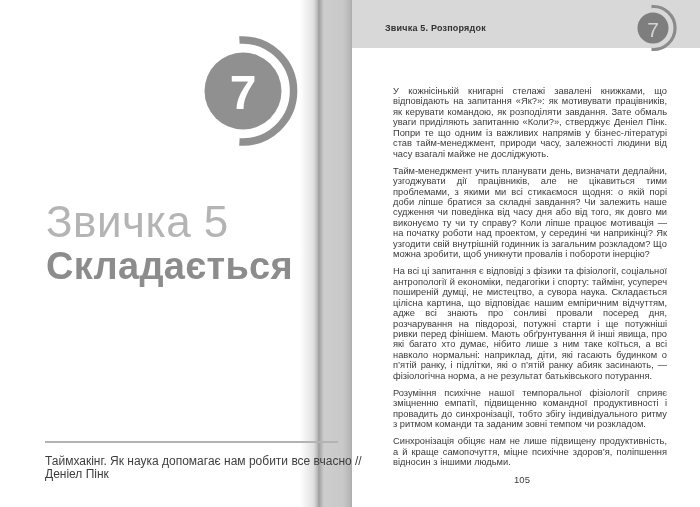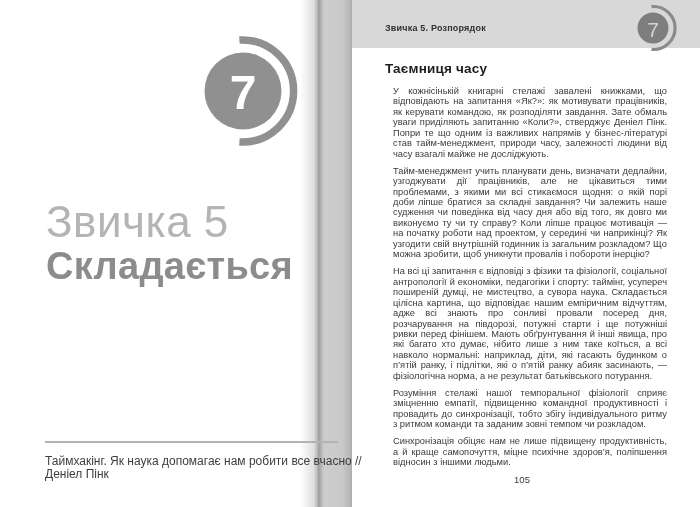--- a/index.html
+++ b/index.html
@@ -66,25 +66,24 @@
       <div class="running-header">Звичка 5. Розпорядок</div>
     </div>
   </div>
 
   <svg class="badge-right" viewBox="0 0 52 52">
     <circle cx="26" cy="26" r="15.5" fill="#7e7e7e"></circle>
     <path d="M24.5 4.6 A21.5 21.5 0 1 1 24.5 47.4" fill="none" stroke="#8b8b8b" stroke-width="3.2"></path>
     <text x="26" y="27" text-anchor="middle" dominant-baseline="central" font-size="21" fill="#d4d4d4">7</text>
   </svg>
 
-  <div class="section-title">Таємниця часу</div>
 
   <div class="body-text">
       <p>У кожнісінькій книгарні стелажі завалені книжками, що відповідають на запитання «Як?»: як мотивувати працівників, як керувати командою, як розподіляти завдання. Зате обмаль уваги приділяють запитанню «Коли?», стверджує Деніел Пінк. Попри те що одним із важливих напрямів у бізнес-літературі став тайм-менеджмент, природи часу, залежності людини від часу взагалі майже не досліджують.</p>
       <p>Тайм-менеджмент учить планувати день, визначати дедлайни, узгоджувати дії працівників, але не цікавиться тими проблемами, з якими ми всі стикаємося щодня: о якій порі доби ліпше братися за складні завдання? Чи залежить наше судження чи поведінка від часу дня або від того, як довго ми виконуємо ту чи ту справу? Коли ліпше працює мотивація — на початку роботи над проектом, у середині чи наприкінці? Як узгодити свій внутрішній годинник із загальним розкладом? Що можна зробити, щоб уникнути провалів і побороти інерцію?</p>
       <p>На всі ці запитання є відповіді з фізики та фізіології, соціальної антропології й економіки, педагогіки і спорту: таймінг, усупереч поширеній думці, не мистецтво, а сувора наука. Складається цілісна картина, що відповідає нашим емпіричним відчуттям, адже всі знають про сонливі провали посеред дня, розчарування на півдорозі, потужні старти і ще потужніші ривки перед фінішем. Мають обґрунтування й інші явища, про які багато хто думає, нібито лише з ним таке коїться, а всі навколо нормальні: наприклад, діти, які гасають будинком о п’ятій ранку, і підлітки, які о п’ятій ранку абияк засинають, — фізіологічна норма, а не результат батьківського потурання.</p>
-      <p>Розуміння стелажі нашої темпоральної фізіології сприяє зміцненню емпатії, підвищенню командної продуктивності і провадить до синхронізації, тобто збігу індивідуального ритму з ритмом команди та заданим зовні темпом чи розкладом.</p>
+      <p>Розуміння психічне нашої темпоральної фізіології сприяє зміцненню емпатії, підвищенню командної продуктивності і провадить до синхронізації, тобто збігу індивідуального ритму з ритмом команди та заданим зовні темпом чи розкладом.</p>
       <p>Синхронізація обіцяє нам не лише підвищену продуктивність, а й краще самопочуття, міцне психічне здоров’я, поліпшення відносин з іншими людьми.</p>
     </div>
 
   <div class="page-number">105</div>
 
 </div>
 
 </body></html>

